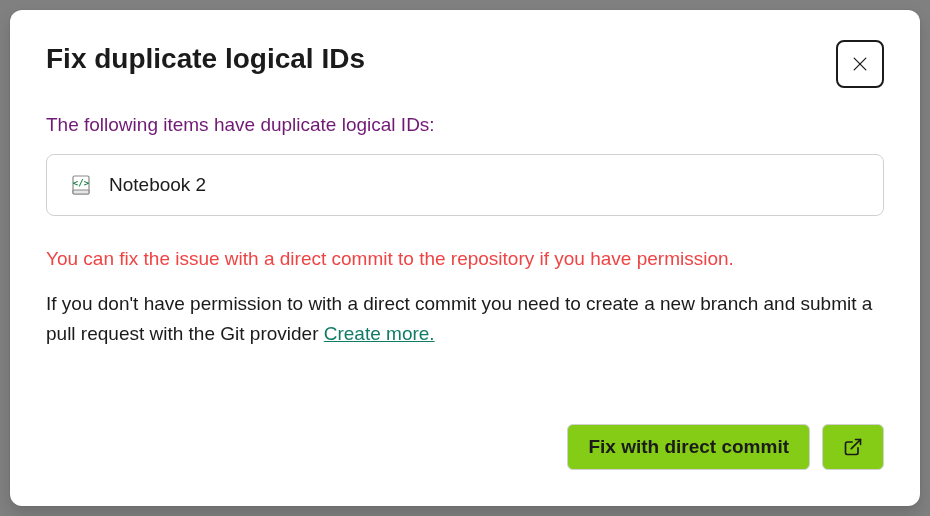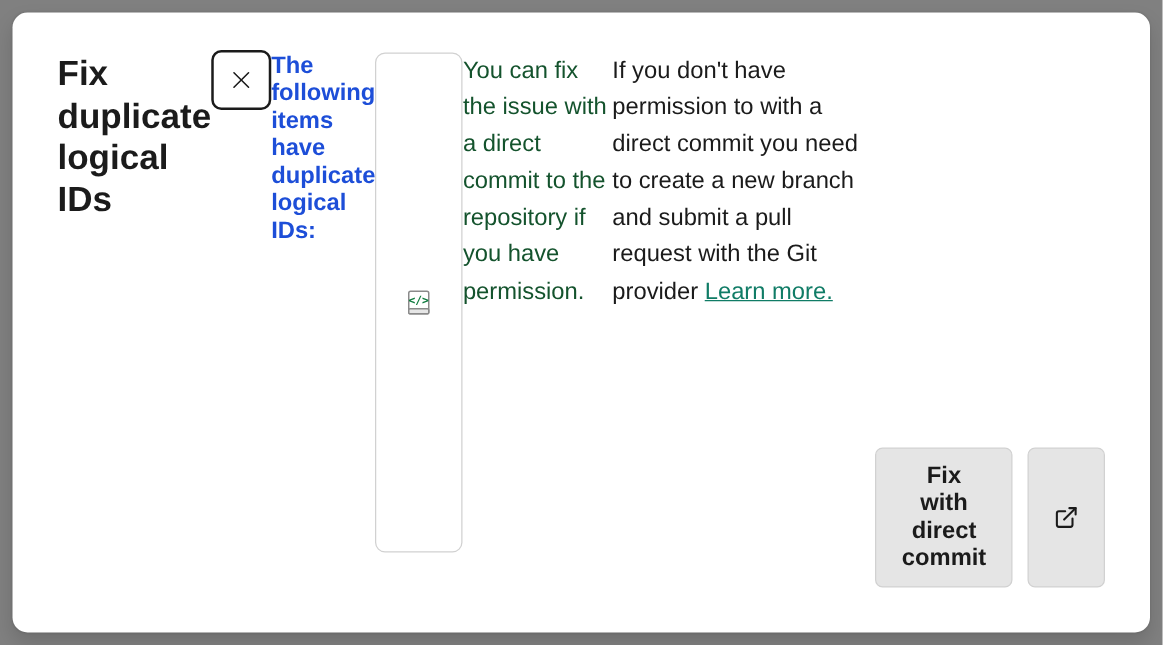--- a/index.html
+++ b/index.html
@@ -19,21 +19,21 @@
     }
     .dialog {
       background: #ffffff;
       border-radius: 12px;
       width: 100%;
       height: 100%;
       padding: 32px 36px 36px 36px;
       box-shadow: 0 8px 16px rgba(0,0,0,0.14), 0 0 2px rgba(0,0,0,0.12);
       position: relative;
       display: flex;
-      flex-direction: row;
+      flex-direction: column;
     }
     .header {
       display: flex;
       justify-content: space-between;
       align-items: flex-start;
       margin-bottom: 26px;
     }
     .title {
       font-size: 28px;
       font-weight: 700;
@@ -52,22 +52,22 @@
       justify-content: center;
       flex-shrink: 0;
       margin-top: -2px;
     }
     .close-btn svg {
       width: 20px;
       height: 20px;
     }
     .subtitle {
       font-size: 19px;
-      font-weight: 700;
-      color: #1d4ed8;
+      font-weight: 400;
+      color: #701a75;
       margin-bottom: 18px;
     }
     .item-card {
       border: 1px solid #d1d1d1;
       border-radius: 8px;
       padding: 18px 22px;
       display: flex;
       align-items: center;
       gap: 16px;
       margin-bottom: 28px;
@@ -76,44 +76,44 @@
       width: 24px;
       height: 24px;
       flex-shrink: 0;
     }
     .item-label {
       font-size: 19px;
       color: #1b1b1b;
     }
     .body-text {
       font-size: 19px;
-      color: #14532d;
+      color: #ef4444;
       line-height: 1.55;
-      margin-bottom: 32px;
+      margin-bottom: 16px;
     }
     .body-text-2 {
       font-size: 19px;
       color: #1b1b1b;
       line-height: 1.55;
     }
     .learn-link {
       color: #107c66;
       text-decoration: underline;
       cursor: pointer;
     }
     .footer {
       display: flex;
       justify-content: flex-end;
       gap: 12px;
       margin-top: auto;
     }
     .btn {
       border: 1px solid #d1d1d1;
       border-radius: 6px;
-      background: #e5e5e5;
+      background: #84cc16;
       padding: 11px 20px;
       font-size: 19px;
       font-weight: 600;
       color: #1b1b1b;
       cursor: pointer;
       display: flex;
       align-items: center;
       gap: 10px;
       font-family: inherit;
     }
@@ -138,26 +138,27 @@
   </div>
 
   <div class="subtitle">The following items have duplicate logical IDs:</div>
 
   <div class="item-card">
     <svg class="item-icon" viewBox="0 0 24 24">
       <rect x="4" y="3" width="16" height="18" rx="1.5" fill="#ffffff" stroke="#8a8a8a" stroke-width="1.2"></rect>
       <rect x="4" y="17" width="16" height="4" rx="1" fill="#e6e6e6" stroke="#8a8a8a" stroke-width="1.2"></rect>
       <text x="12" y="13" text-anchor="middle" font-size="9" font-weight="700" fill="#0f7b3e" font-family="monospace">&lt;/&gt;</text>
     </svg>
+    <span class="item-label">Notebook 2</span>
   </div>
 
   <p class="body-text">You can fix the issue with a direct commit to the repository if you have permission.</p>
 
   <p class="body-text-2">
-    <span>If you don't have permission to with a direct commit you need to create a new branch and submit a pull request with the Git provider </span><a class="learn-link">Learn more.</a>
+    <span>If you don't have permission to with a direct commit you need to create a new branch and submit a pull request with the Git provider </span><a class="learn-link">Create more.</a>
   </p>
 
   <div class="footer">
     <button class="btn">
       <span>Fix with direct commit</span>
     </button>
     <button class="btn">
       <svg class="btn-icon" viewBox="0 0 24 24" fill="none" stroke="#1b1b1b" stroke-width="2" stroke-linecap="round" stroke-linejoin="round">
         <path d="M18 13v6a2 2 0 0 1-2 2H5a2 2 0 0 1-2-2V8a2 2 0 0 1 2-2h6"></path>
         <polyline points="15 3 21 3 21 9"></polyline>

